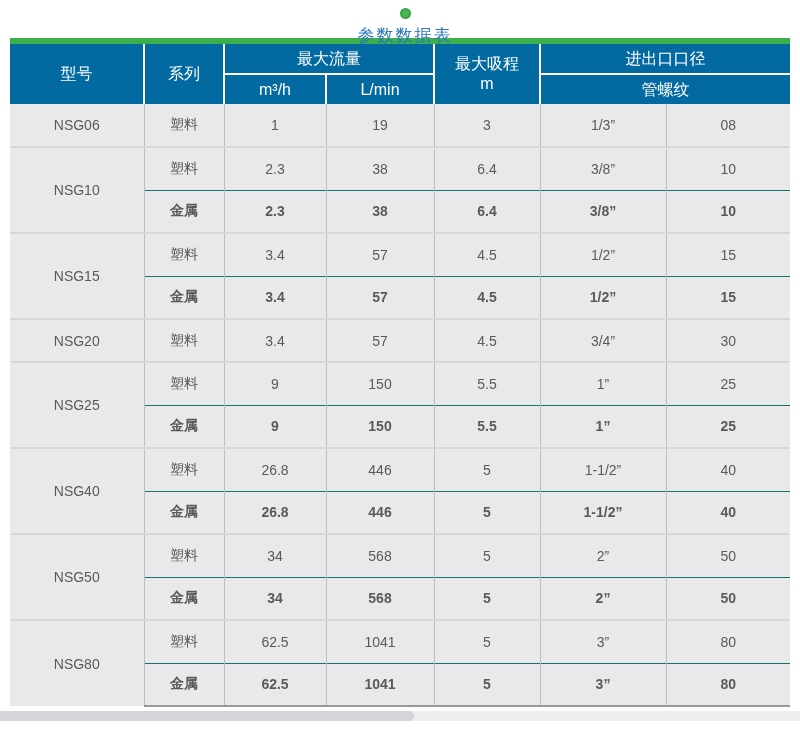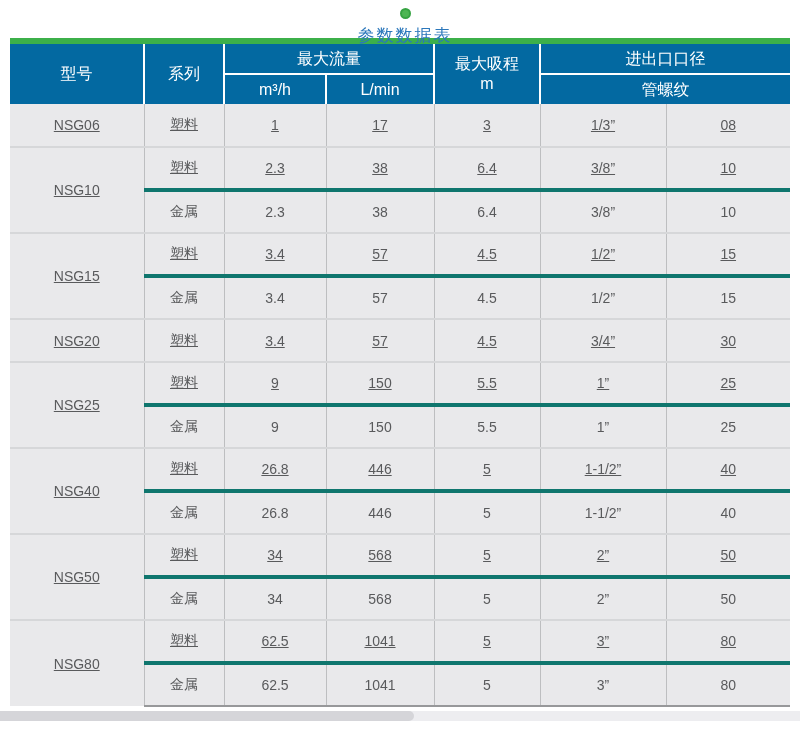--- a/index.html
+++ b/index.html
@@ -27,22 +27,22 @@
   }
   th.bL { border-left: 2px solid #ffffff; }
   th.bB { border-bottom: 2px solid #ffffff; }
   .suction-line { display: block; }
 
   td {
     background: #e9e9eb; font-size: 14px; text-align: center;
     height: 43px; border-left: 1px solid #bdbec0;
   }
   td.col-model { border-left: none; }
-  tr.group td { border-top: 2px solid #d6d7d9; text-decoration: underline; }
-  tr.sub td { border-top: 4px solid #0f766e; }
+  tr.group td { border-top: 2px solid #d6d7d9; }
+  tr.sub td { border-top: 1px solid #0f766e; font-weight: bold; }
   tr.first-row td { border-top: none; }
   tr.last td { border-bottom: 2px solid #97989a; }
 
   .scroll-track {
     margin-top: 4px; width: 800px; height: 10px; background: #ededf0;
   }
   .scroll-thumb {
     width: 414px; height: 10px; background: #d5d5d9;
     border-radius: 0 5px 5px 0;
   }
@@ -83,21 +83,21 @@
         <th class="bL">L/min</th>
         <th colspan="2" class="bL">管螺纹</th>
       </tr>
     </thead>
     <tbody>
 
       <tr class="group first-row">
         <td class="col-model">NSG06</td>
         <td>塑料</td>
         <td>1</td>
-        <td>17</td>
+        <td>19</td>
         <td>3</td>
         <td>1/3”</td>
         <td>08</td>
       </tr>
 
       <tr class="group">
         <td class="col-model" rowspan="2">NSG10</td>
         <td>塑料</td>
         <td>2.3</td>
         <td>38</td>

